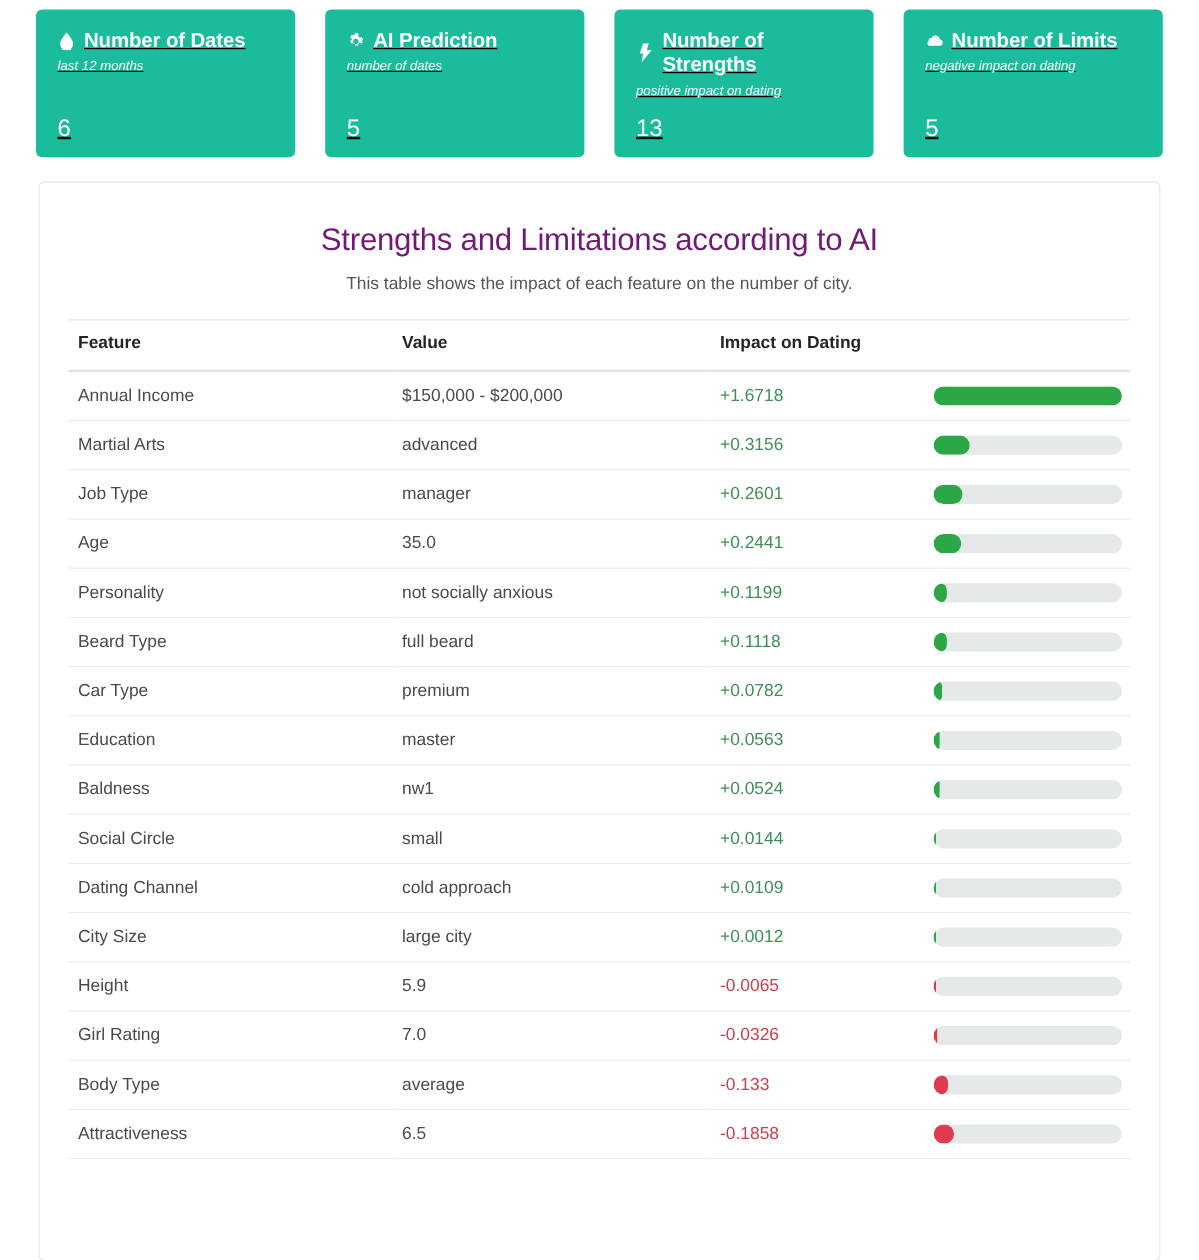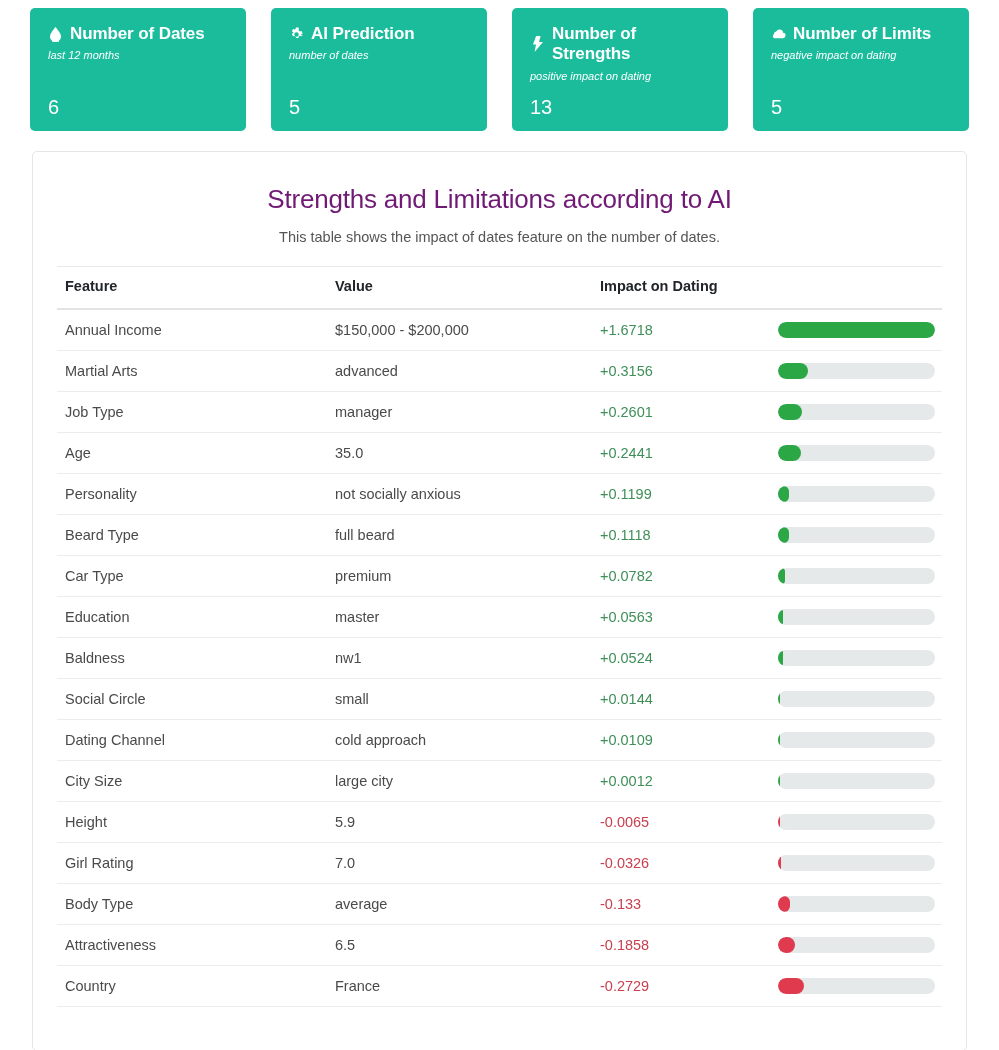--- a/index.html
+++ b/index.html
@@ -10,20 +10,21 @@
     font-family: "Liberation Sans", sans-serif;
     overflow: hidden;
   }
   .page { width: 999px; height: 1050px; position: relative; }
 
   
   .kpi-row {
     display: flex;
     gap: 25px;
     padding: 8px 30px 0 30px;
+    text-decoration: underline;
   }
   .kpi-card {
     flex: 1 1 0;
     background: #1abc9c;
     border-radius: 5px;
     padding: 16px 18px 14px 18px;
     color: #ffffff;
     min-height: 114px;
     display: flex;
     flex-direction: column;
@@ -188,21 +189,21 @@
           </span>
           <span>Number of Limits</span>
         </div>
         <div class="kpi-sub">negative impact on dating</div>
         <div class="kpi-value">5</div>
       </div>
     </div>
 
   <div class="panel">
     <div class="panel-title">Strengths and Limitations according to AI</div>
-    <div class="panel-sub">This table shows the impact of dates feature on the number of dates.</div>
+    <div class="panel-sub">This table shows the impact of each feature on the number of city.</div>
 
     <table class="impact-table">
       <colgroup>
         <col class="col-feature">
           <col class="col-value">
           <col class="col-impact">
           <col class="col-bar">
       </colgroup>
       <thead>
         <tr>
@@ -366,26 +367,16 @@
           <tr>
             <td class="cell-feature">Attractiveness</td>
             <td class="cell-value">6.5</td>
             <td class="cell-impact neg">-0.1858</td>
             <td class="cell-bar">
               <div class="bar-track">
                 <div class="bar-fill neg" style="width:11.11%"></div>
               </div>
             </td>
           </tr>
-          <tr>
-            <td class="cell-feature">Country</td>
-            <td class="cell-value">France</td>
-            <td class="cell-impact neg">-0.2729</td>
-            <td class="cell-bar">
-              <div class="bar-track">
-                <div class="bar-fill neg" style="width:16.32%"></div>
-              </div>
-            </td>
-          </tr>
         </tbody>
     </table>
   </div>
 </div>
 
 </body></html>

